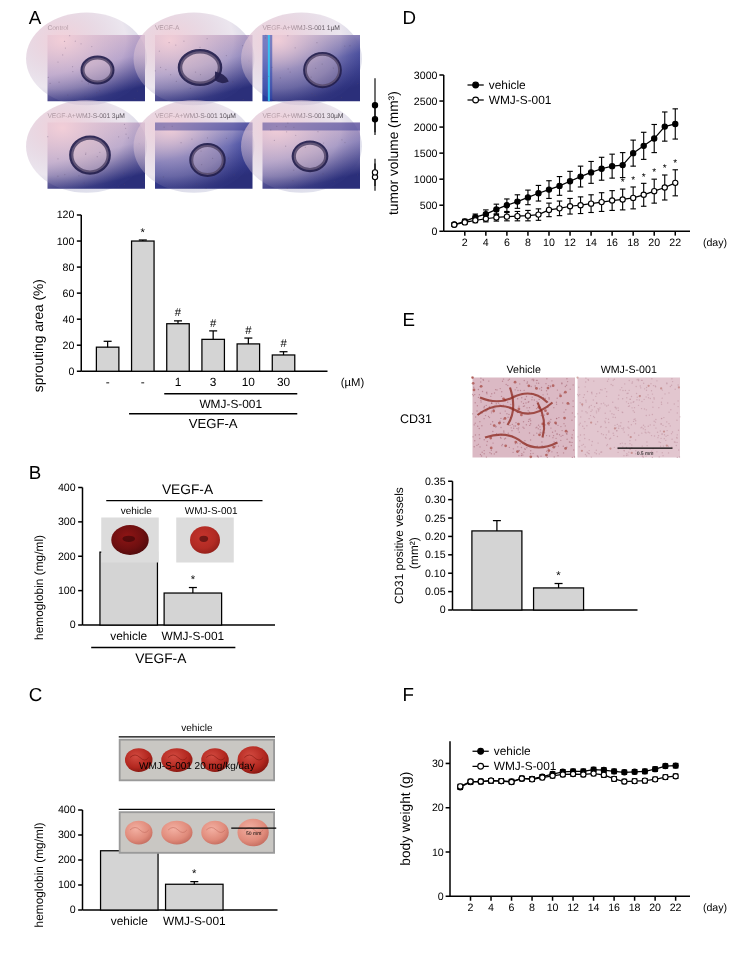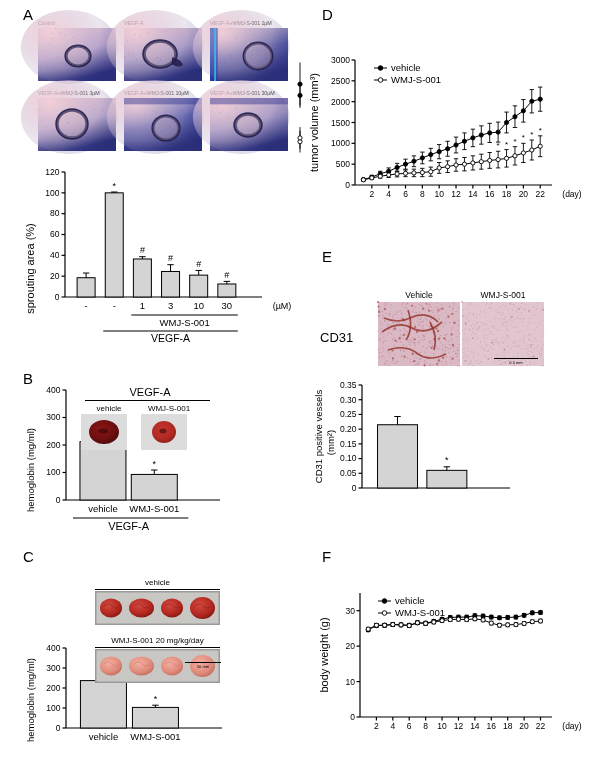--- a/index.html
+++ b/index.html
@@ -464,21 +464,21 @@
         <ellipse cx="16" cy="17" rx="11" ry="9.5" fill="url(#tumor-strip-vehiclet0)"></ellipse>
         <path d="M 9 15 q 4 -4 8 0 q 4 4 7 0" stroke="#7e150f" stroke-width="0.8" fill="none" opacity="0.55"></path>
         <ellipse cx="46.5" cy="17" rx="12.5" ry="9.5" fill="url(#tumor-strip-vehiclet1)"></ellipse>
         <path d="M 39.5 15 q 4 -4 8 0 q 4 4 7 0" stroke="#7e150f" stroke-width="0.8" fill="none" opacity="0.55"></path>
         <ellipse cx="77" cy="17" rx="11" ry="9.5" fill="url(#tumor-strip-vehiclet2)"></ellipse>
         <path d="M 70 15 q 4 -4 8 0 q 4 4 7 0" stroke="#7e150f" stroke-width="0.8" fill="none" opacity="0.55"></path>
         <ellipse cx="107.5" cy="17" rx="12.5" ry="11" fill="url(#tumor-strip-vehiclet3)"></ellipse>
         <path d="M 100.5 15 q 4 -4 8 0 q 4 4 7 0" stroke="#7e150f" stroke-width="0.8" fill="none" opacity="0.55"></path>
       </svg>
     </div>
-    <div style="position: absolute; left: 95px; top: 636px; width: 125px; text-align: center; font-size: 8px;">WMJ-S-001 20 mg/kg/day</div>
+    <div style="position: absolute; left: 95px; top: 608px; width: 125px; text-align: center; font-size: 8px;">WMJ-S-001 20 mg/kg/day</div>
     <div class="rule" style="left: 95px; top: 647px; width: 125px;"></div>
     <div style="position: absolute; left: 95px; top: 649px;">
       <svg width="125" height="34">
         <rect x="0" y="0" width="125" height="34" fill="#9a9a9a"></rect>
         <rect x="1.5" y="1.5" width="122" height="31" fill="#c9c7c3"></rect>
         <defs>
           <radialGradient id="tumor-strip-drugt0" cx="0.40" cy="0.35" r="0.72">
             <stop offset="0%" stop-color="#f3b0a2"></stop>
             <stop offset="65%" stop-color="#e08b7b"></stop>
             <stop offset="100%" stop-color="#c1695c"></stop>
@@ -760,21 +760,21 @@
       <circle cx="80.5" cy="50" r="2.3" fill="#000" stroke="#000" stroke-width="0.9"></circle>
       <text x="91" y="53.2" font-size="9.5" text-anchor="start" fill="#000" font-family="&quot;Liberation Sans&quot;, sans-serif">vehicle</text>
       <line x1="74" y1="62" x2="87" y2="62" stroke="#000" stroke-width="1"></line>
       <circle cx="80.5" cy="62" r="2.3" fill="#fff" stroke="#000" stroke-width="0.9"></circle>
       <text x="91" y="65.2" font-size="9.5" text-anchor="start" fill="#000" font-family="&quot;Liberation Sans&quot;, sans-serif">WMJ-S-001</text>
     </svg>
 </div>
 
 <div class="plabel" style="left:322px;top:248px;">E</div>
 <div id="panelE-imgs">
-    <div style="position: absolute; left: 320px; top: 330px; font-size: 13px;">CD31</div>
+    <div style="position: absolute; left: 320px; top: 330px; font-size: 10px;">CD31</div>
     <div style="position: absolute; left: 378px; top: 290px; width: 82px; text-align: center; font-size: 8.5px;">Vehicle</div>
     <div style="position: absolute; left: 378px; top: 302px;">
       <svg width="82" height="64">
         <rect x="0" y="0" width="82" height="64" fill="#dbb9c4"></rect>
         <circle cx="0" cy="0" r="0.55" fill="#a2606f" opacity="0.55"></circle>
         <circle cx="75.57861196490558" cy="45.16683380090399" r="0.55" fill="#a2606f" opacity="0.55"></circle>
         <circle cx="4.691889887268189" cy="9.596047325292602" r="0.55" fill="#a2606f" opacity="0.55"></circle>
         <circle cx="45.77425226363994" cy="38.32056466245558" r="0.55" fill="#a2606f" opacity="0.55"></circle>
         <circle cx="30.646164575824514" cy="21.476800900301896" r="0.55" fill="#a2606f" opacity="0.55"></circle>
         <circle cx="37.18532032928488" cy="22.922906298888847" r="0.55" fill="#a2606f" opacity="0.55"></circle>

